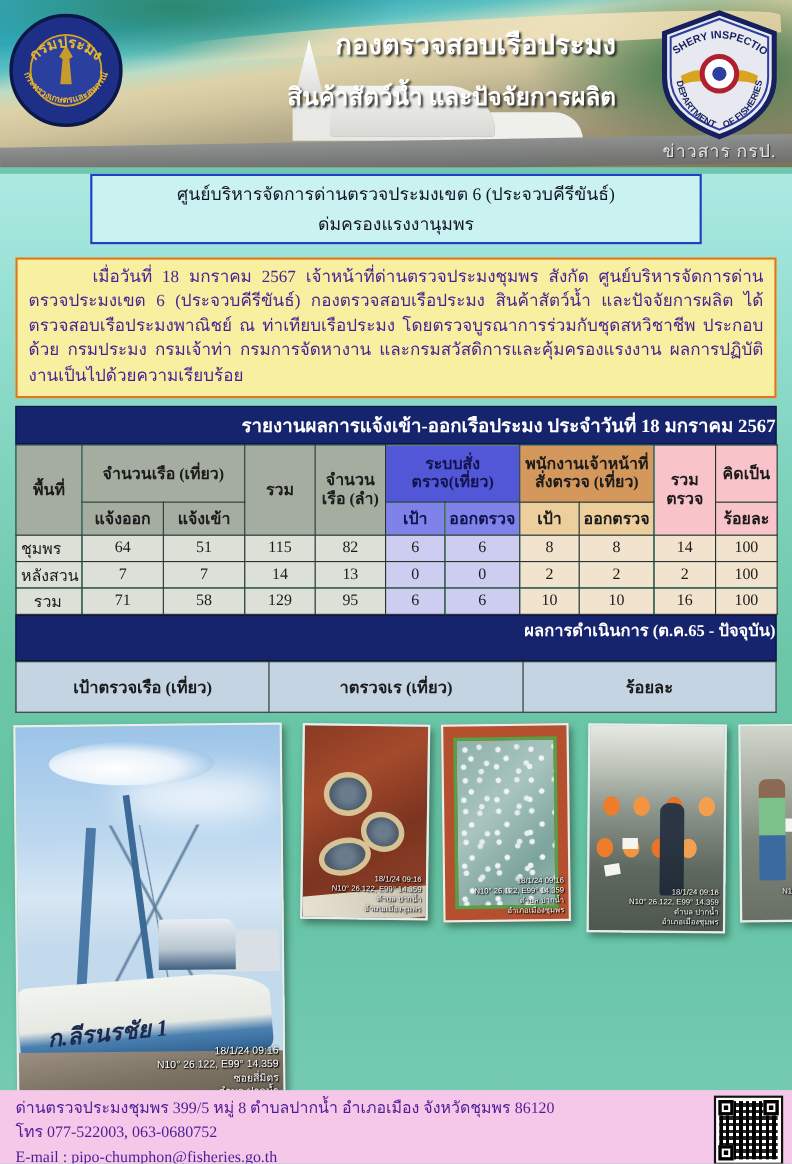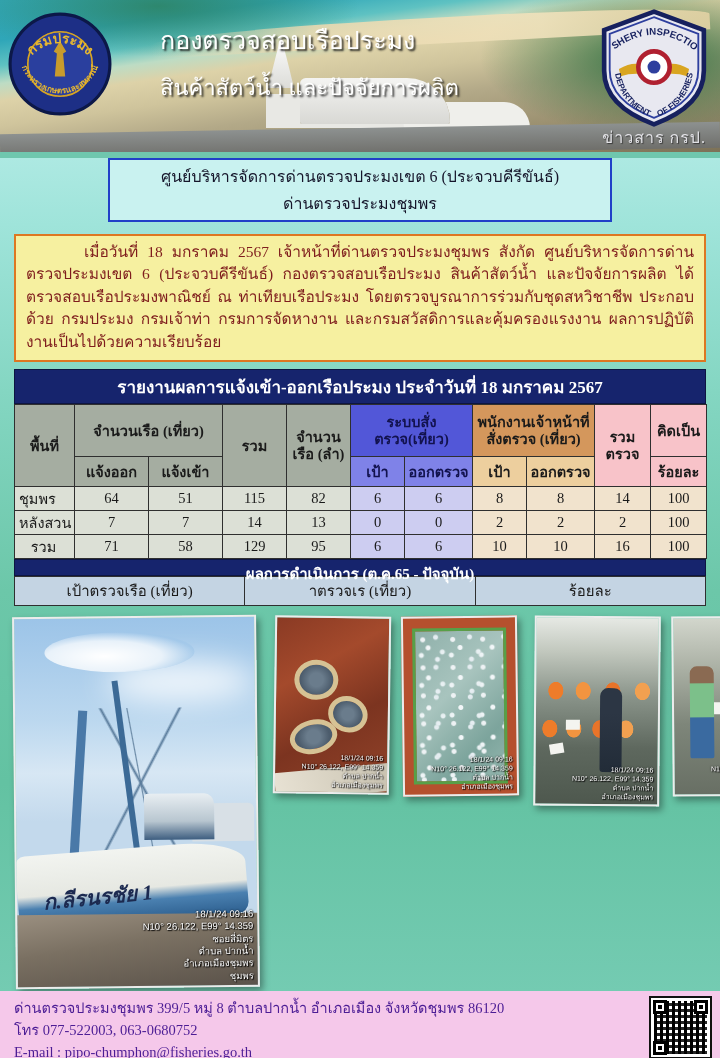--- a/index.html
+++ b/index.html
@@ -15,43 +15,43 @@
       linear-gradient(172deg,#33a9bb 0%,#2fa6b8 16%,#5fc2c2 26%,#bddcc4 33%,#ddd2a8 40%,#cfc49c 50%,#b3a988 62%,#9a8f6f 80%,#7c7157 100%);
   }
   .h-shape { position:absolute; }
   .beach { left:150px; top:18px; width:560px; height:26px; background:linear-gradient(90deg,transparent,#ead9b0 30%,#f0e2bc 70%,#e2d2a4); transform:rotate(-3deg); border-radius:50% 40% 0 0; opacity:.9; }
   .hall  { left:300px; top:78px; width:150px; height:46px; background:linear-gradient(180deg,#f4f4f2,#d8d8d4); border-radius:8px 60px 4px 4px; box-shadow:-40px 10px 0 -6px #e8e8e4, 90px 14px 0 -10px #efefeb; }
   .stupa { left:268px; top:36px; width:26px; height:52px; background:linear-gradient(180deg,#fff,#dcdcd8); clip-path:polygon(50% 0,78% 55%,100% 100%,0 100%,22% 55%); }
   .temple{ left:612px; top:58px; width:58px; height:40px; background:linear-gradient(180deg,#e86c20,#c85a18 55%,#f2f2ee 56%,#e4e4e0); clip-path:polygon(50% 0,100% 45%,92% 45%,92% 100%,8% 100%,8% 45%,0 45%); }
   .road  { left:0; top:128px; width:720px; height:26px; background:linear-gradient(180deg,#8d9190,#6f6f6b); transform:rotate(-1deg); }
 
   .seal { position:absolute; left:8px; top:12px; width:104px; height:104px; }
-  .title-center { position:absolute; left:160px; top:20px; width:400px; text-align:left; color:#fff; font-weight:normal; }
+  .title-center { position:absolute; left:160px; top:20px; width:400px; text-align:right; color:#fff; font-weight:bold; }
   .title-center .t1 { font-size:25px; text-shadow:2px 2px 2px rgba(20,20,20,.85); }
   .title-center .t2 { font-size:22px; margin-top:10px; text-shadow:2px 2px 2px rgba(20,20,20,.85); }
   .badge { position:absolute; right:10px; top:8px; width:112px; height:120px; }
   .news-label { position:absolute; right:14px; bottom:2px; font-size:16px; font-weight:normal; color:#e2e2e6; text-shadow:1px 1px 1px #3a3a3a; letter-spacing:1px; }
 
   
   .content { position:relative; width:720px; height:833px;
     background:linear-gradient(180deg,#ade9e2 0%,#9fe4da 8%,#84d6c2 28%,#6cc7a9 52%,#63c2a2 75%,#74cbb2 100%); }
 
-  .title-box { width:504px; margin:12px auto; margin-top:6px; min-height:52px; padding:4px 6px;
+  .title-box { width:556px; margin:12px auto; margin-top:6px; min-height:52px; padding:4px 6px;
     background:#c9f2f0; border:2px solid #2040c8; text-align:center; color:#15152a; }
   .title-box .l1 { font-size:16px; }
   .title-box .l2 { font-size:16px; margin-top:2px; }
 
   .summary-box { margin:8px 14px 0 14px; padding:5px 10px 7px 10px; background:#f6f0a0;
-    border:2px solid #dd7722; font-size:15.5px; line-height:1.45; color:#7f1d1d; }
+    border:2px solid #dd7722; font-size:15.5px; line-height:1.45; color:#4c1d95; }
   .summary-box p { text-indent:58px; text-align:justify; }
 
-  .bar-navy { margin:7px 14px 0 14px; background:#16246d; color:#fff; text-align:center;
+  .bar-navy { margin:7px 14px 0 14px; background:#16246d; color:#fff; text-align:right;
     font-weight:bold; border:1px solid #0d1542; }
   .bar1 { height:35px; line-height:35px; font-size:17px; }
-  .bar2 { height:17px; line-height:29px; font-size:15px; margin-top:0; }
+  .bar2 { height:42px; line-height:29px; font-size:15px; margin-top:0; }
 
   table.rep { border-collapse:collapse; margin:0 14px; width:692px; table-layout:fixed; }
   table.rep td, table.rep th { border:1px solid #2f2f2f; text-align:center; font-size:14.5px; padding:0 2px; overflow:hidden; }
   table.rep thead th { font-weight:bold; line-height:1.15; }
   .hg  { background:#a5ada1; }                 
   .hb  { background:#5257d8; color:#12124e; }  
   .hbs { background:#7f82e8; color:#12124e; }  
   .ho  { background:#d4975c;margin-top:16px; }                 
   .hos { background:#edcf9e; }                 
   .hp  { background:#f8c3c9; }                 
@@ -59,21 +59,21 @@
   .db  { background:#cdcdf1; }                 
   .do  { background:#f1e3cd; }                 
   table.rep tbody td { height:24px; }
   table.rep tbody tr td:first-child { text-align:left; padding-left:4px; }
   table.rep tbody tr:last-child td:first-child { text-align:center; padding-left:0; }
   tr.hrow1 th { height:52px; }
   tr.hrow2 th { height:30px; }
 
   table.perf { border-collapse:collapse; margin:0 14px; width:692px; table-layout:fixed; }
   table.perf td { border:1px solid #2f2f2f; text-align:center; font-size:15px; }
-  .ph { background:#c4d4e3; height:29px; font-weight:normal;margin-left:38px; }
+  .ph { background:#c4d4e3; height:46px; font-weight:bold;margin-left:38px; }
   .pv { background:#e0eaf0; height:27px; }
 
   
   .photos { display:flex; gap:16px; padding:10px 14px 0 14px; align-items:flex-start; }
   .pcol { display:flex; flex-direction:row; gap:12px; }
   .photo { position:relative; border:2px solid #ececec; box-shadow:3px 4px 7px rgba(0,0,0,.38); overflow:hidden; }
   .stamp { position:absolute; right:4px; bottom:3px; text-align:right; color:#fff;
     font-size:7px; line-height:1.3; text-shadow:0 0 2px #000,1px 1px 1px #000;
     font-family:"Liberation Sans","DejaVu Sans",sans-serif; }
   .stamp-big { font-size:9.5px; }
@@ -219,21 +219,21 @@
       </text>
     </svg>
 
     <div class="news-label">ข่าวสาร กรป.</div>
   </div>
 
   <div class="content">
 
     <div class="title-box">
       <div class="l1">ศูนย์บริหารจัดการด่านตรวจประมงเขต 6 (ประจวบคีรีขันธ์)</div>
-      <div class="l2">ด่านตรวจประมงชุมพร</div>
+      <div class="l2">ด่มครองแรงงานุมพร</div>
     </div>
 
     <div class="summary-box">
       <p>เมื่อวันที่ 18 มกราคม 2567 เจ้าหน้าที่ด่านตรวจประมงชุมพร สังกัด ศูนย์บริหารจัดการด่านตรวจประมงเขต 6 (ประจวบคีรีขันธ์) กองตรวจสอบเรือประมง สินค้าสัตว์น้ำ และปัจจัยการผลิต ได้ตรวจสอบเรือประมงพาณิชย์ ณ ท่าเทียบเรือประมง โดยตรวจบูรณาการร่วมกับชุดสหวิชาชีพ ประกอบด้วย กรมประมง กรมเจ้าท่า กรมการจัดหางาน และกรมสวัสดิการและคุ้มครองแรงงาน ผลการปฏิบัติงานเป็นไปด้วยความเรียบร้อย</p>
     </div>
 
     <div class="bar-navy bar1">รายงานผลการแจ้งเข้า-ออกเรือประมง ประจำวันที่ 18 มกราคม 2567</div>
 
     <table class="rep">
       <colgroup>

